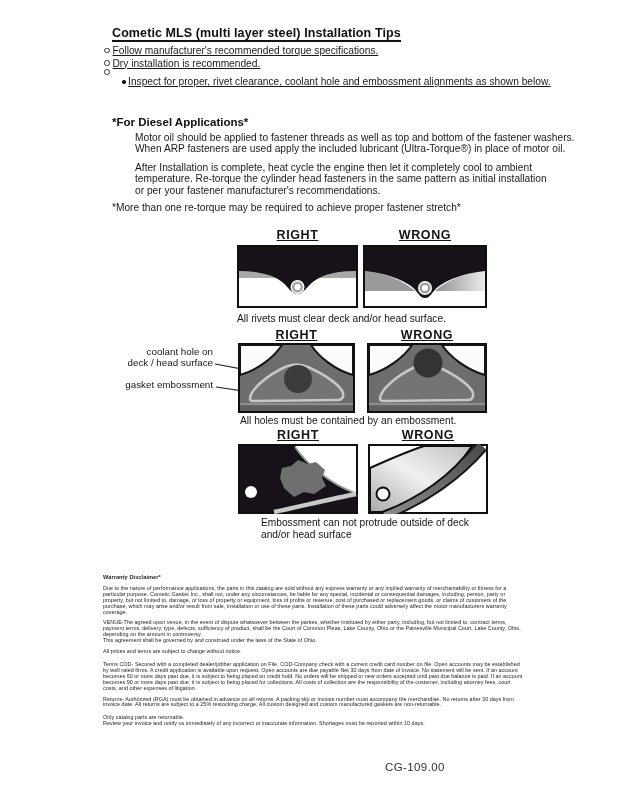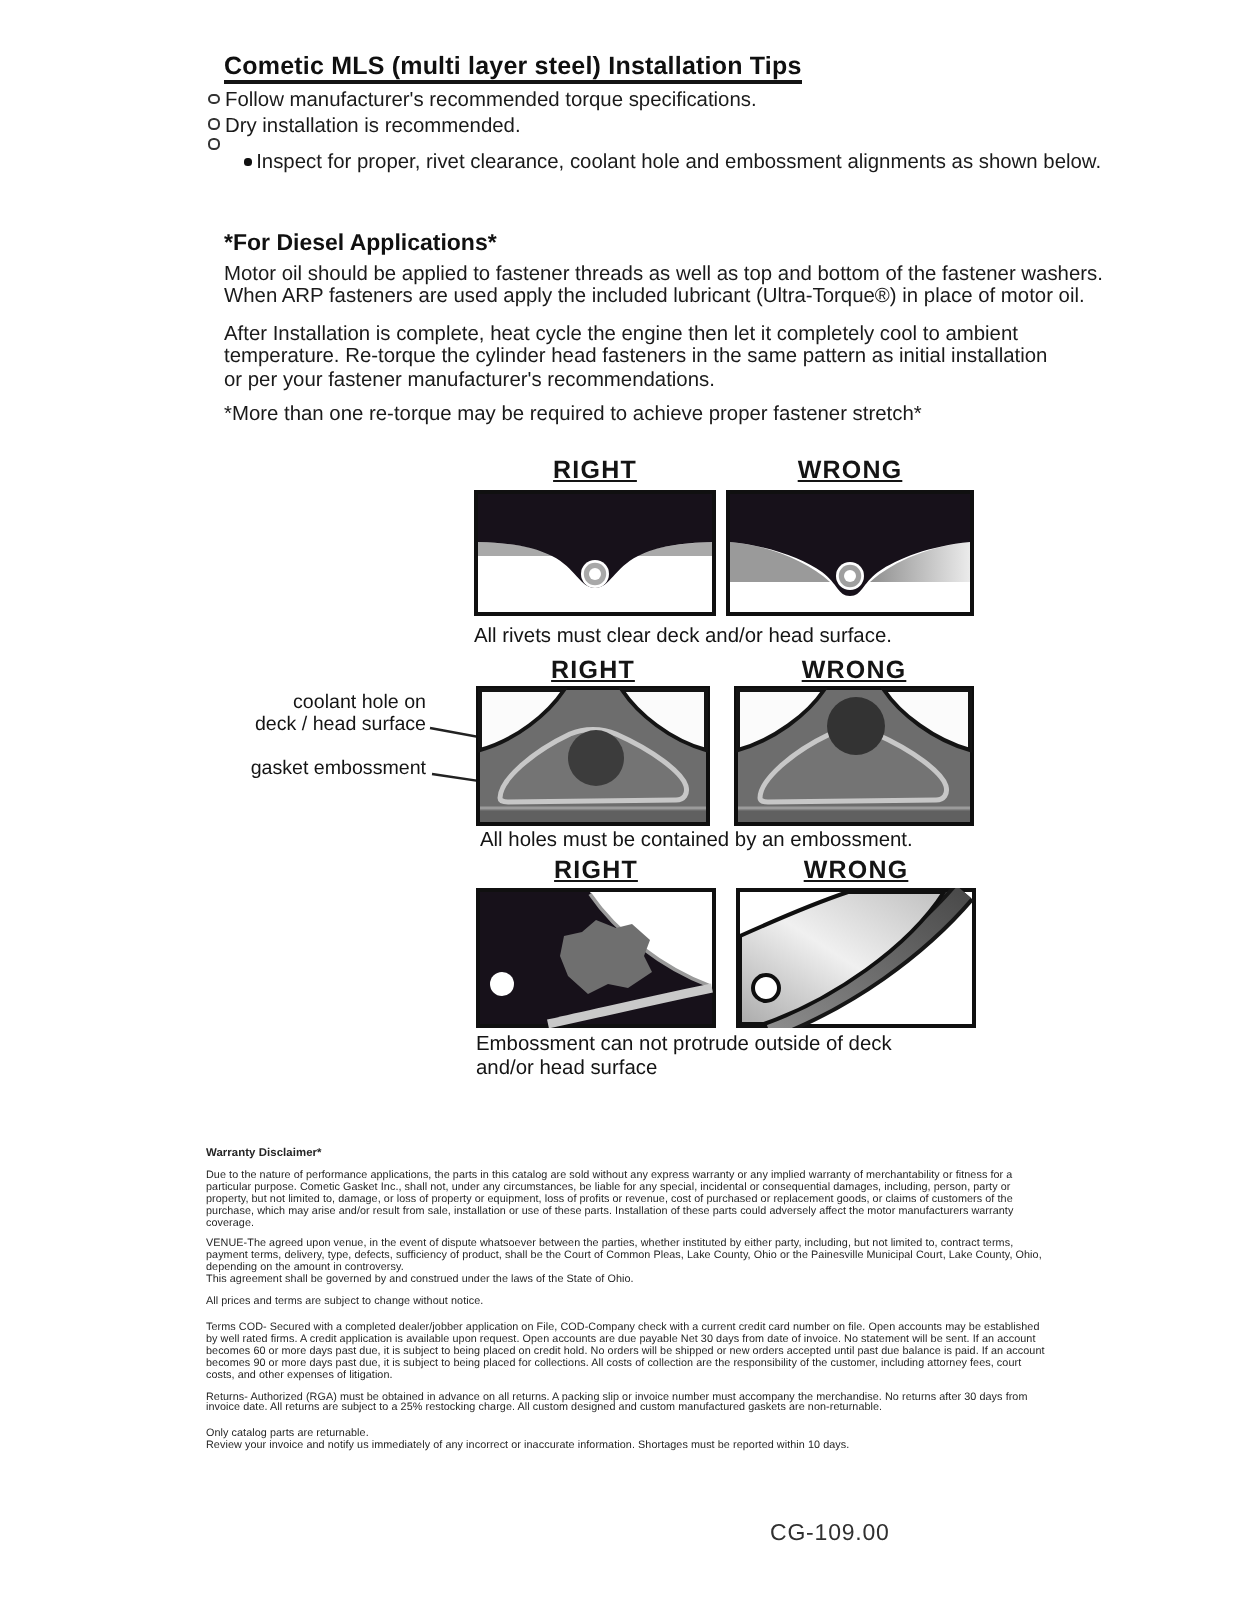--- a/index.html
+++ b/index.html
@@ -1,22 +1,22 @@
 <!DOCTYPE html>
 <html><head>
 <meta charset="utf-8">
 <style>
   html,body{margin:0;padding:0;}
   body{width:618px;height:800px;background:#ffffff;font-family:"Liberation Sans",sans-serif;color:#1a1a1a;position:relative;overflow:hidden;}
   .abs{position:absolute;}
-  .pre{white-space:pre-line;}
+  .pre{white-space:pre-line;margin-left:23px;}
 
   .title{left:112px;top:26px;font-size:12.5px;font-weight:bold;color:#101010;border-bottom:2px solid #141414;padding-bottom:0;letter-spacing:0.1px;}
 
-  .tips{left:104px;top:45px;width:480px;font-size:10.2px;line-height:12.7px;}
+  .tips{left:104px;top:45px;width:480px;font-size:10.2px;line-height:12.7px;text-decoration:underline;}
   .tip-row{display:flex;align-items:baseline;}
   .b-open{width:3.5px;height:3.5px;border:1px solid #333;border-radius:50%;display:inline-block;margin-right:3px;flex:0 0 auto;position:relative;top:-1px;}
   .b-fill{width:3.6px;height:3.6px;background:#111;border-radius:50%;display:inline-block;margin-right:2.5px;flex:0 0 auto;position:relative;top:-1px;}
   .sub{margin-left:18px;}
 
   .h2{left:112px;top:116px;font-size:11.5px;font-weight:bold;color:#101010;}
   .p1{left:112px;top:132px;width:440px;font-size:10.2px;line-height:11px;}
   .p2{left:112px;top:162px;width:440px;font-size:10.2px;line-height:11.3px;}
   .note{left:112px;top:202px;width:440px;font-size:10.2px;}
 

